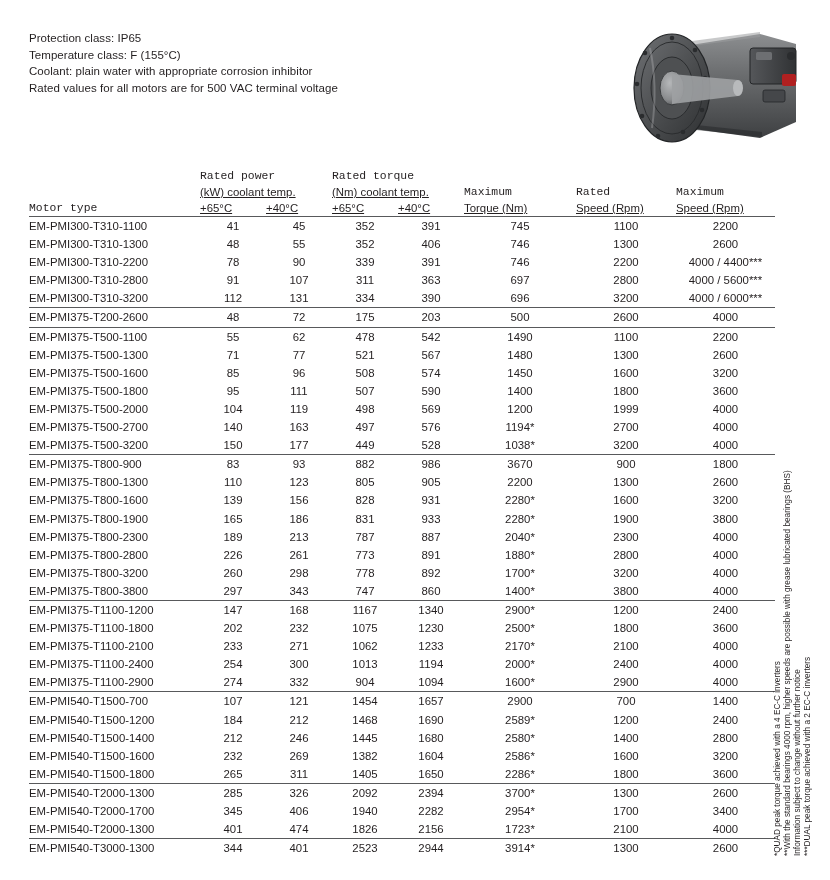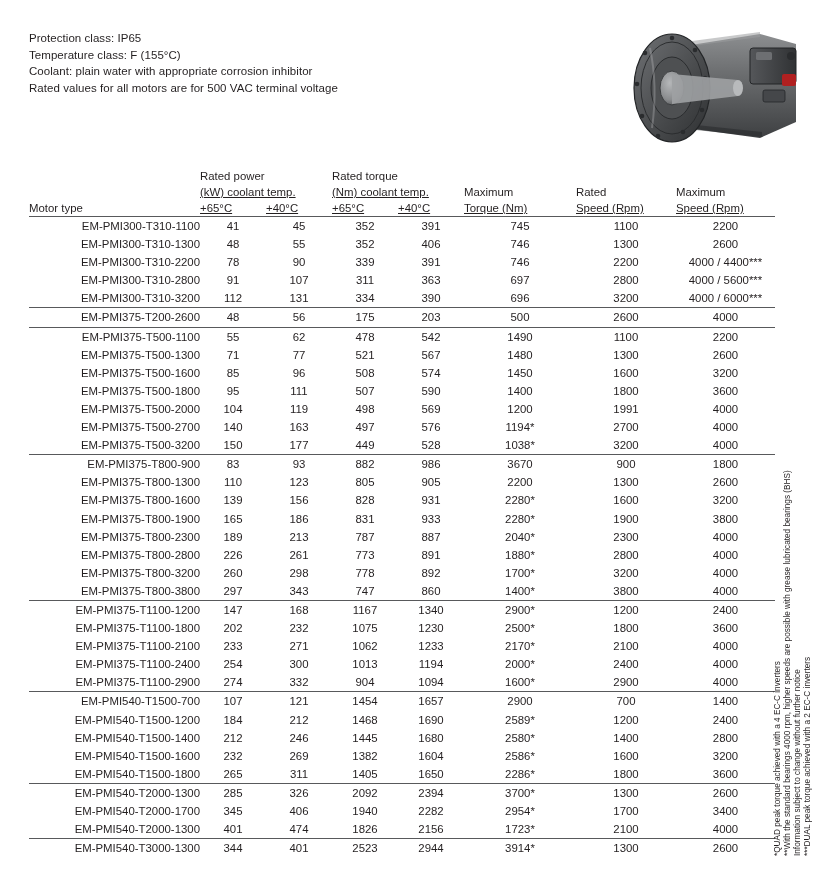--- a/index.html
+++ b/index.html
@@ -69,29 +69,29 @@
   col.c5 { width: 112px; }
   col.c6 { width: 100px; }
   col.c7 { width: 99px; }
 
   thead td {
     font-size: 11.4px;
     line-height: 16px;
     padding-bottom: 1px;
     vertical-align: bottom;
   }
-  .hdr-line { display: block; white-space: nowrap; }
+  .hdr-line { display: block; white-space: nowrap; font-family: Liberation Mono, monospace; }
   .hdr-sub { display: block; white-space: nowrap; text-decoration: underline; }
 
   tbody td {
     height: 18.1px;
     line-height: 18.1px;
     font-size: 11.4px;
   }
-  td.name { text-align: right; padding-left: 0; }
+  td.name { text-align: left; padding-left: 0; }
   td.num { text-align: center; }
   tr.group-top td { border-top: 1px solid #58595b; }
 
   
   .vnotes {
     position: absolute;
     right: 2px;
     top: 196px;
     height: 660px;
     width: 52px;
@@ -277,21 +277,21 @@
             <td class="num">131</td>
             <td class="num">334</td>
             <td class="num">390</td>
             <td class="num">696</td>
             <td class="num">3200</td>
             <td class="num">4000 / 6000***</td>
           </tr>
           <tr class="group-top">
             <td class="name">EM-PMI375-T200-2600</td>
             <td class="num">48</td>
-            <td class="num">56</td>
+            <td class="num">72</td>
             <td class="num">175</td>
             <td class="num">203</td>
             <td class="num">500</td>
             <td class="num">2600</td>
             <td class="num">4000</td>
           </tr>
           <tr class="group-top">
             <td class="name">EM-PMI375-T500-1100</td>
             <td class="num">55</td>
             <td class="num">62</td>
@@ -331,21 +331,21 @@
             <td class="num">1800</td>
             <td class="num">3600</td>
           </tr>
           <tr>
             <td class="name">EM-PMI375-T500-2000</td>
             <td class="num">104</td>
             <td class="num">119</td>
             <td class="num">498</td>
             <td class="num">569</td>
             <td class="num">1200</td>
-            <td class="num">1991</td>
+            <td class="num">1999</td>
             <td class="num">4000</td>
           </tr>
           <tr>
             <td class="name">EM-PMI375-T500-2700</td>
             <td class="num">140</td>
             <td class="num">163</td>
             <td class="num">497</td>
             <td class="num">576</td>
             <td class="num">1194*</td>
             <td class="num">2700</td>

